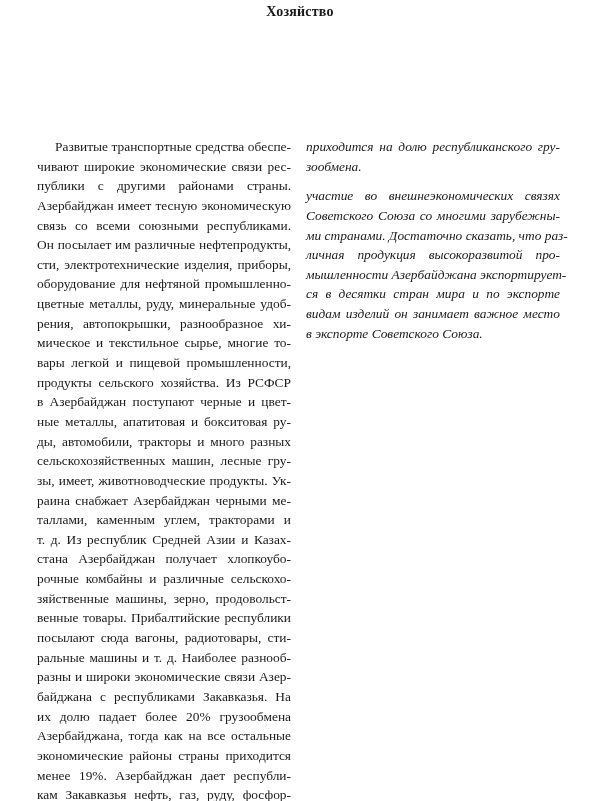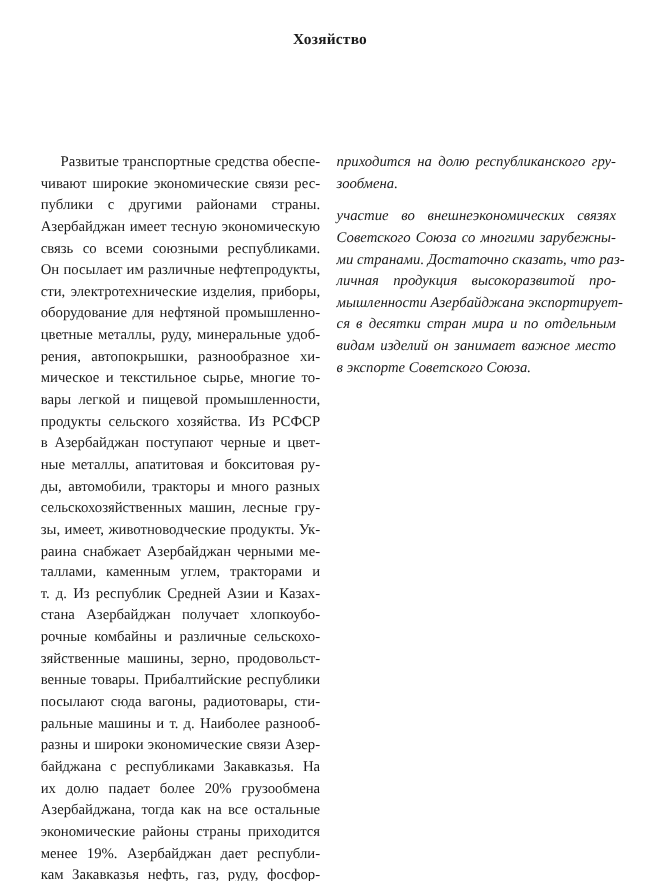--- a/index.html
+++ b/index.html
@@ -18,21 +18,20 @@
     .running-head {
       position: absolute;
       top: 4px;
       left: 0;
       width: 600px;
       text-align: center;
       font-family: "Liberation Serif", serif;
       font-size: 14px;
       font-weight: bold;
       letter-spacing: 0.2px;
-      margin-top: 25px;
     }
     .column {
       position: absolute;
       top: 137px;
       width: 254px;
       font-family: "Liberation Serif", serif;
       font-size: 13.4px;
       line-height: 19.65px;
     }
     .col-left { left: 37px; }
@@ -102,17 +101,17 @@
     <span class="line">приходится на долю республиканского гру-</span>
     <span class="line last">зообмена.</span>
   </div>
   <div class="para-gap"></div>
   <div>
     <span class="line">участие во внешнеэкономических связях</span>
     <span class="line">Советского Союза со многими зарубежны-</span>
     <span class="line">ми странами. Достаточно сказать, что раз-</span>
     <span class="line">личная продукция высокоразвитой про-</span>
     <span class="line">мышленности Азербайджана экспортирует-</span>
-    <span class="line">ся в десятки стран мира и по отдельным</span>
+    <span class="line">ся в десятки стран мира и по экспорте</span>
     <span class="line">видам изделий он занимает важное место</span>
     <span class="line last">в экспорте Советского Союза.</span>
   </div>
 </div>
 
 </body></html>

